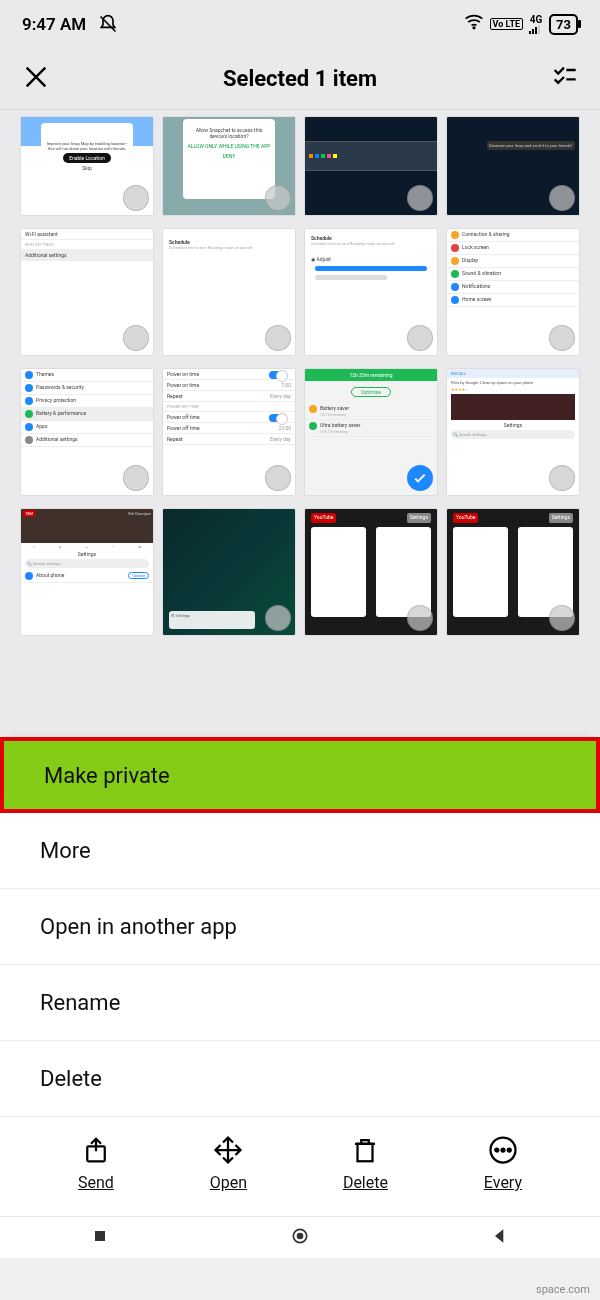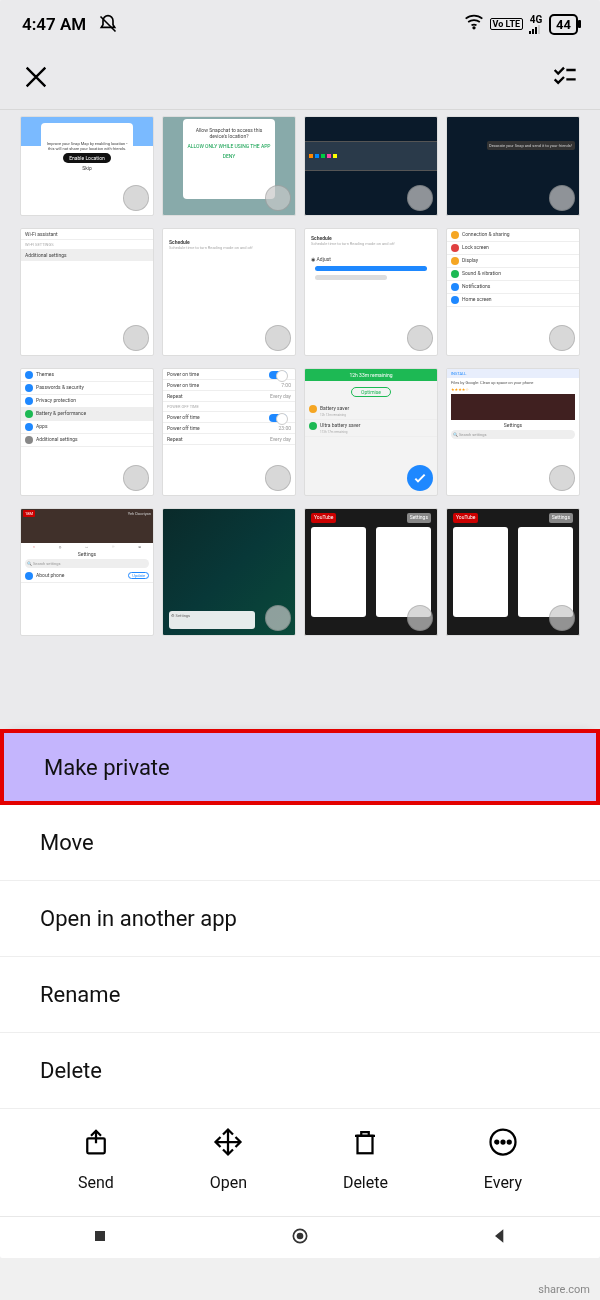--- a/index.html
+++ b/index.html
@@ -122,31 +122,31 @@
     height:76px;
     display:flex;
     align-items:center;
     padding: 0 40px;
     font-size:22px;
     color:#111;
     border-bottom:1px solid #eee;
     background:#fff;
   }
   .sheet-item.first {
-    background:#c4b5fd;
+    background:#84cc16;
     border: 4px solid #e30000;
   }
   .sheet-actions {
     display:flex;
     justify-content:space-around;
     padding: 18px 30px 24px 30px;
   }
   .act {
-    display:flex; flex-direction:column; align-items:center; gap:16px;
-    font-size:16px; color:#111;
+    display:flex; flex-direction:column; align-items:center; gap:8px;
+    font-size:16px; color:#111;text-decoration:underline;
   }
   .act svg { width:30px; height:30px; }
 
   
   .navbar {
     position:absolute; left:0; right:0; bottom:0; height:42px;
     background:#fff; border-top:1px solid #e8e8e8;
     display:flex; justify-content:space-around; align-items:center;
   }
   .navbar svg { width:20px; height:20px; }
@@ -168,21 +168,21 @@
   .yt-chip{background:#cc0000;color:#fff;border-radius:2px;padding:1px 3px;}
   .gear-chip{background:#888;color:#fff;border-radius:2px;padding:1px 3px;}
 </style>
 </head>
 <body>
 
 <div class="screen">
 
   <div class="status-bar">
     <div class="status-left">
-      <span>4:47 AM</span>
+      <span>9:47 AM</span>
       <span class="bell-off">
         <svg viewBox="0 0 24 24" fill="none" stroke="#000" stroke-width="2">
             <path d="M6 8a6 6 0 0112 0v5l2 3H4l2-3V8z"></path>
             <path d="M3 3l18 18"></path>
           </svg>
       </span>
     </div>
     <div class="status-right">
       <span>
         <svg width="20" height="20" viewBox="0 0 24 24" fill="none" stroke="#000" stroke-width="2">
@@ -196,31 +196,32 @@
       <span class="sig4g">
         <span>4G</span>
         <svg width="14" height="10" viewBox="0 0 14 10">
             <rect x="0" y="7" width="2" height="3" fill="#000"></rect>
             <rect x="3" y="5" width="2" height="5" fill="#000"></rect>
             <rect x="6" y="3" width="2" height="7" fill="#000"></rect>
             <rect x="9" y="1" width="2" height="9" fill="#ccc"></rect>
           </svg>
       </span>
       <span class="battery">
-          <span>44</span>
+          <span>73</span>
         </span>
     </div>
   </div>
 
   <div class="app-header">
     <span class="close-x">
       <svg viewBox="0 0 24 24" stroke="#000" stroke-width="2">
           <path d="M4 4l16 16M20 4L4 20"></path>
         </svg>
     </span>
+    <span class="header-title">Selected 1 item</span>
     <span class="select-all-icon">
       <svg viewBox="0 0 24 24" stroke="#000" stroke-width="2" fill="none">
           <path d="M4 6l3 3 5-5"></path>
           <line x1="14" y1="6" x2="22" y2="6"></line>
           <path d="M4 14l3 3 5-5"></path>
           <line x1="14" y1="14" x2="22" y2="14"></line>
         </svg>
     </span>
   </div>
 
@@ -364,21 +365,21 @@
         <div class="yt-tile yt-r"></div>
       <span class="sel"></span>
     </div>
   </div>
 
   <div class="sheet">
     <div class="sheet-item first">
       <span>Make private</span>
     </div>
     <div class="sheet-item">
-      <span>Move</span>
+      <span>More</span>
     </div>
     <div class="sheet-item">
       <span>Open in another app</span>
     </div>
     <div class="sheet-item">
       <span>Rename</span>
     </div>
     <div class="sheet-item" style="border-bottom:1px solid #eee">
       <span>Delete</span>
     </div>
@@ -422,13 +423,13 @@
     <span><svg viewBox="0 0 24 24">
           <circle cx="12" cy="12" r="8" fill="none" stroke="#333" stroke-width="2"></circle>
           <circle cx="12" cy="12" r="4" fill="#333"></circle>
         </svg></span>
     <span><svg viewBox="0 0 24 24">
           <path d="M16 4L6 12l10 8z" fill="#333"></path>
         </svg></span>
   </div>
 
 </div>
-<div class="watermark">share.com</div>
+<div class="watermark">space.com</div>
 
 </body></html>

